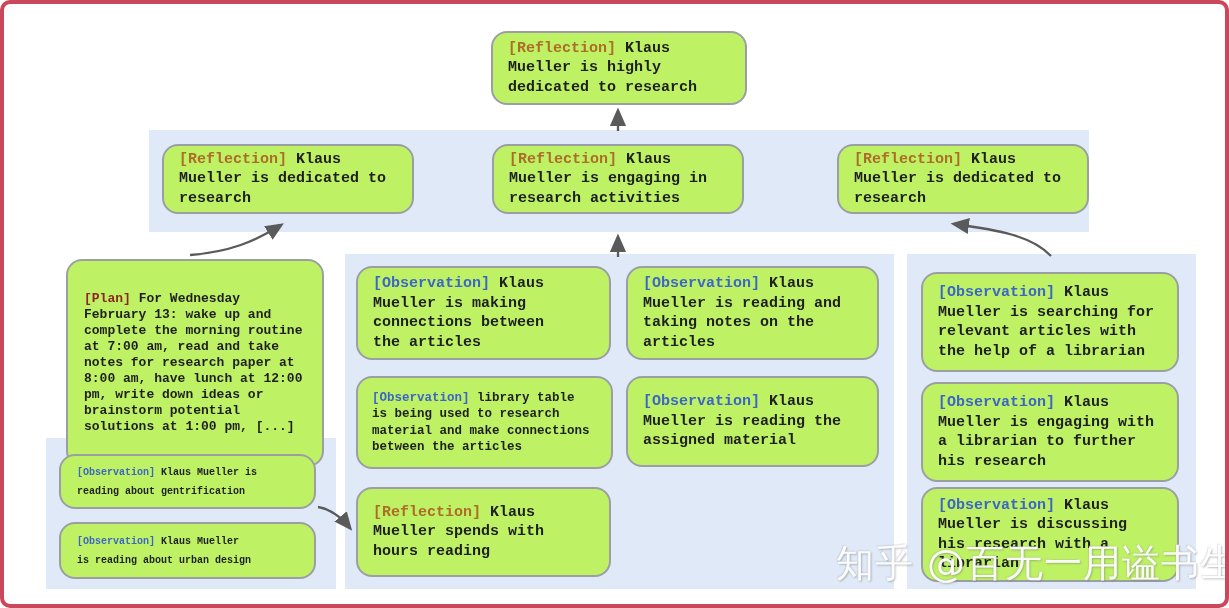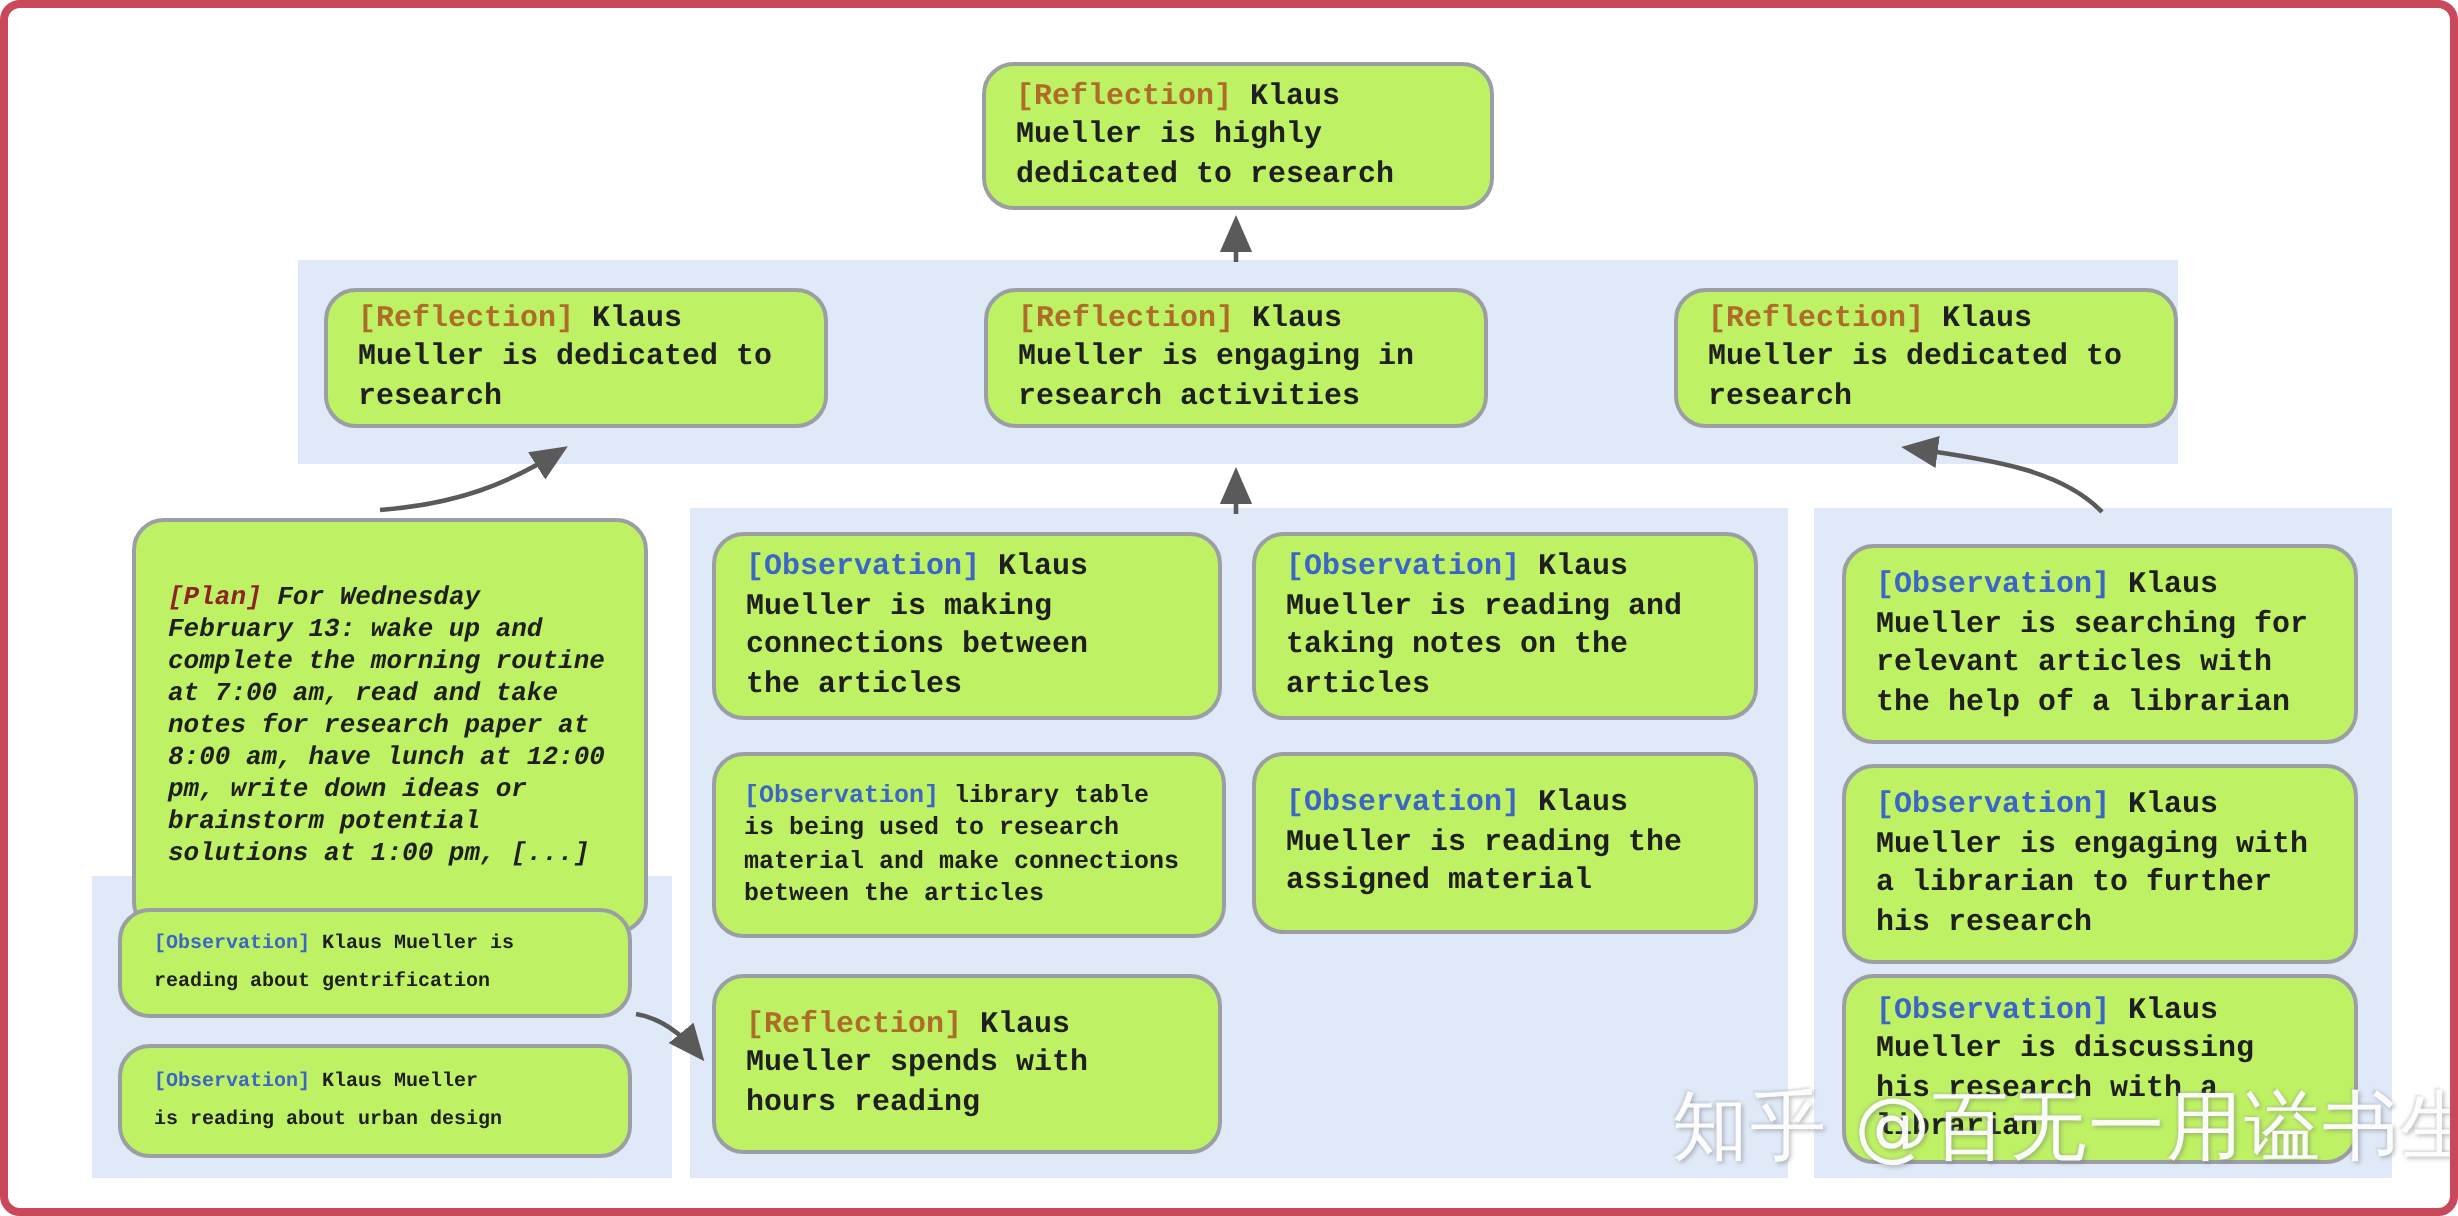--- a/index.html
+++ b/index.html
@@ -86,21 +86,21 @@
     <div class="node-text"><span class="tag-reflection">[Reflection]</span> <span>Klaus
 Mueller is engaging in
 research activities</span></div>
   </div>
   <div class="node fs-lg" style="left:833px;top:140px;width:252px;height:70px;">
     <div class="node-text"><span class="tag-reflection">[Reflection]</span> <span>Klaus
 Mueller is dedicated to
 research</span></div>
   </div>
 
-  <div class="node fs-plan" style="left:62px;top:255px;width:258px;height:208px;font-style:italic;">
+  <div class="node fs-plan" style="left:62px;top:255px;width:258px;height:208px;">
     <div class="node-text"><span class="tag-plan">[Plan]</span> <span>For Wednesday
 February 13: wake up and
 complete the morning routine
 at 7:00 am, read and take
 notes for research paper at
 8:00 am, have lunch at 12:00
 pm, write down ideas or
 brainstorm potential
 solutions at 1:00 pm, [...]</span></div>
   </div>

